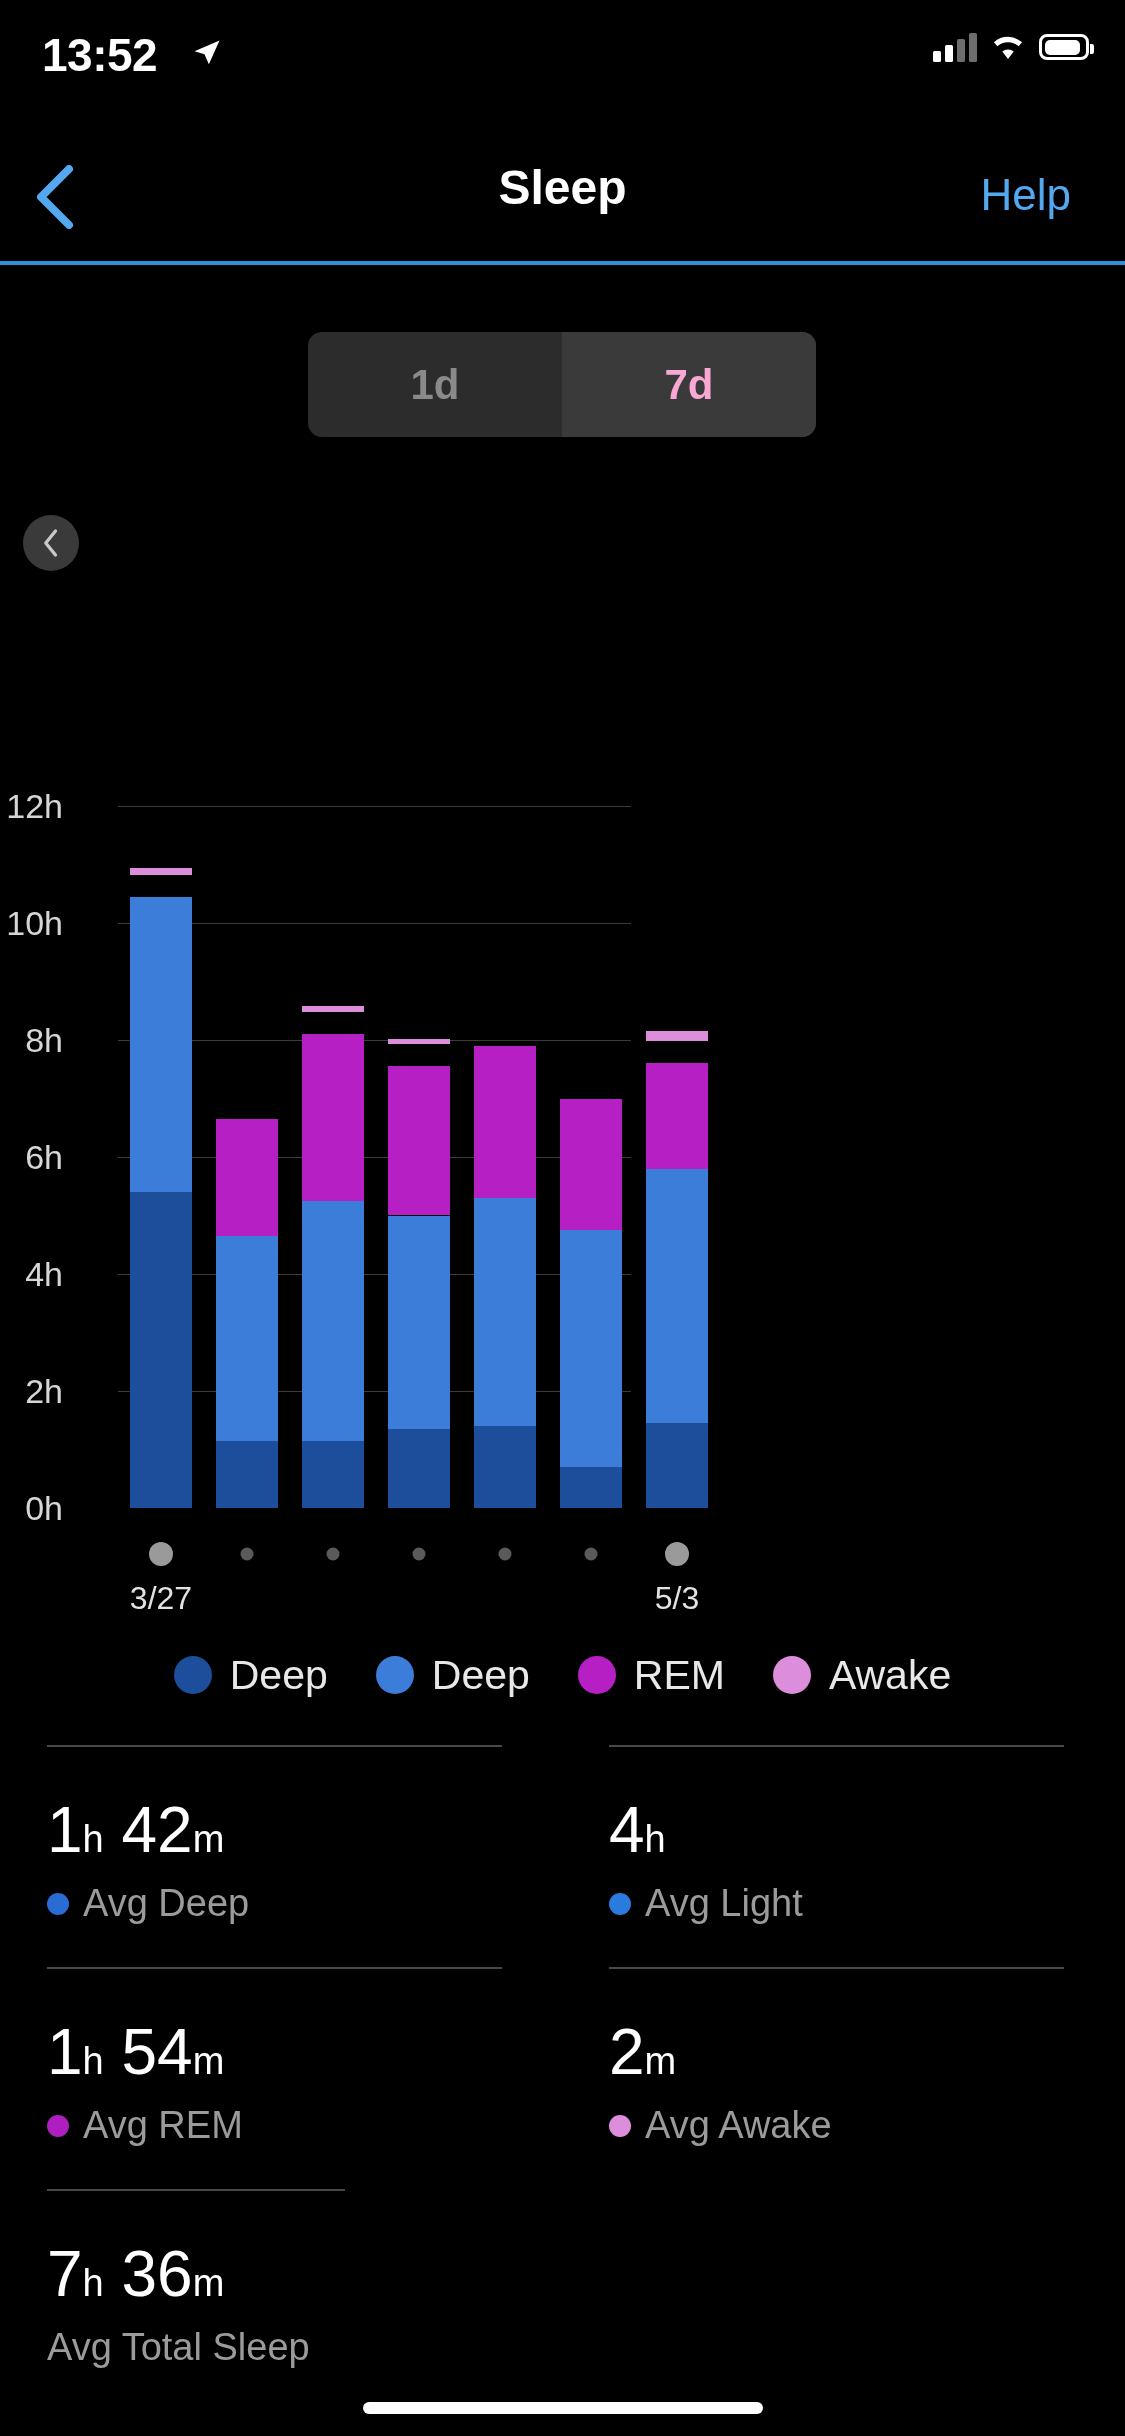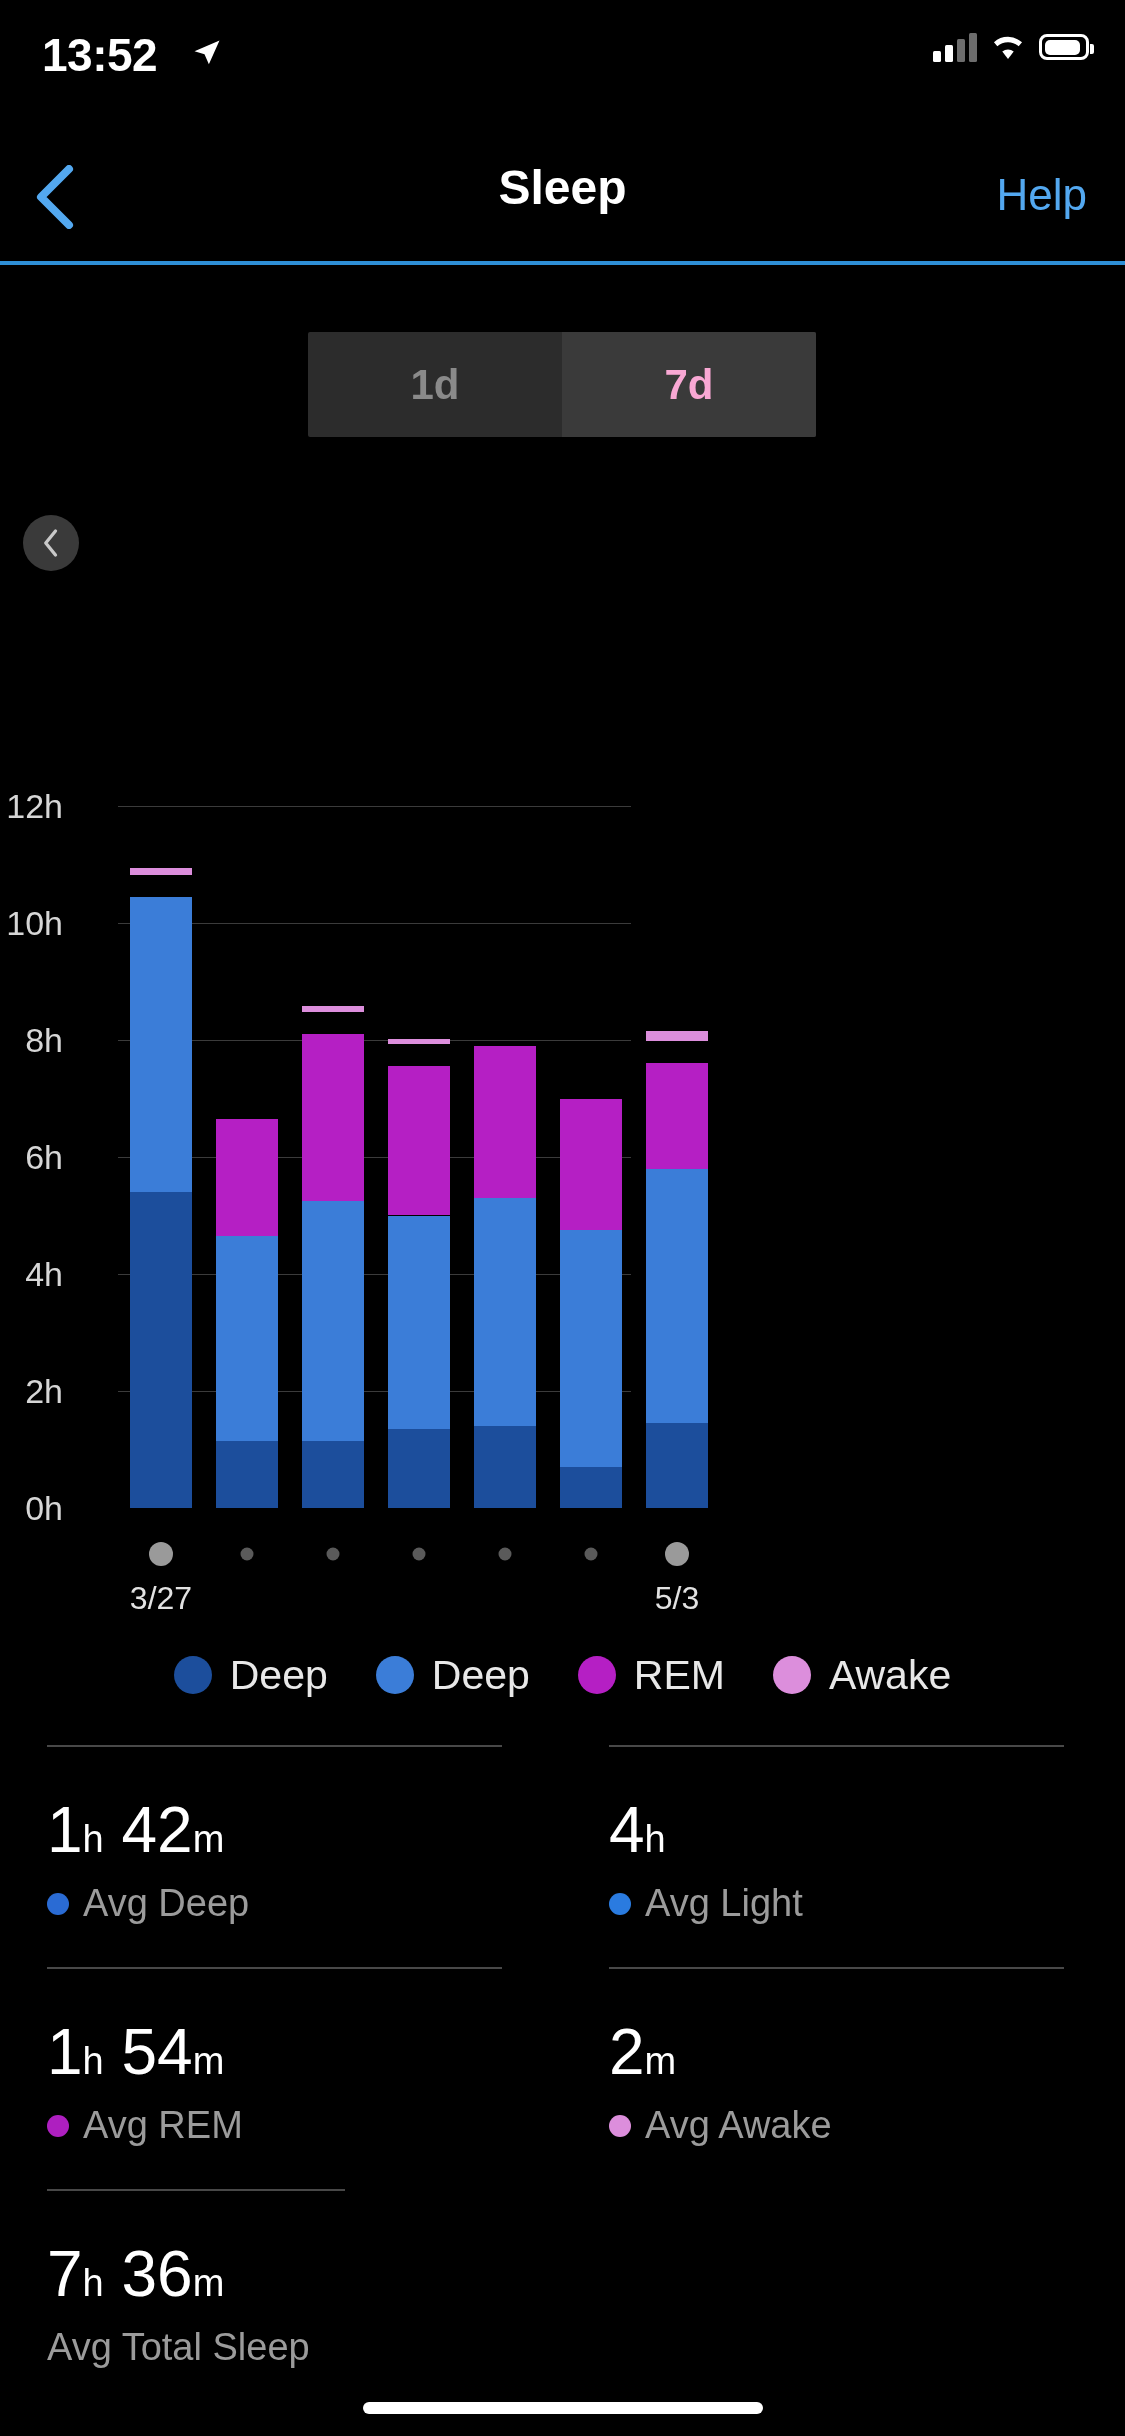--- a/index.html
+++ b/index.html
@@ -19,26 +19,26 @@
   .cell i:nth-child(4){height:29px; background:#6d6d6d;}
   .wifi { width:34px; height:26px; }
   .batt { position:relative; width:50px; height:26px; border:3px solid #fff; border-radius:8px; }
   .batt::after { content:""; position:absolute; right:-8px; top:7px; width:4px; height:10px; background:#fff; border-radius:0 2px 2px 0; }
   .batt i { position:absolute; left:2.5px; top:2.5px; bottom:2.5px; width:80%; background:#fff; border-radius:5px; }
 
   
   .navbar { position:absolute; top:132px; left:0; width:1125px; height:131px; }
   .nav-back { position:absolute; left:12px; top:22px; width:86px; height:86px; display:flex; align-items:center; justify-content:center; }
   .nav-title { position:absolute; left:0; right:0; top:28px; text-align:center; font-size:48px; font-weight:700; }
-  .nav-help { position:absolute; right:38px; top:38px; font-size:44px; color:#53A8F0; font-weight:400; }
+  .nav-help { position:absolute; right:54px; top:38px; font-size:44px; color:#53A8F0; font-weight:400; }
   .nav-sep { position:absolute; top:261px; left:0; width:1125px; height:4px; background:#2E8FD6; }
 
   
   .segwrap { position:absolute; top:332px; left:308px; width:508px; height:105px;
-             background:#2C2C2C; border-radius:2px; display:flex; overflow:hidden; }
+             background:#2C2C2C; border-radius:14px; display:flex; overflow:hidden; }
   .seg { flex:1; display:flex; align-items:center; justify-content:center;
          font-size:42px; font-weight:600; color:#8A8A8A; }
   .seg.active { background:#3A3A3A; color:#f9a8d4; }
 
   
   .daterow { position:absolute; top:508px; left:0; width:1125px; height:88px; }
   .date-prev { position:absolute; left:23px; top:7px; width:56px; height:56px; border-radius:50%;
                background:#3A3A3A; display:flex; align-items:center; justify-content:center; }
   .date-label { position:absolute; left:0; right:0; top:4px; text-align:center;
                 font-size:50px; font-weight:700; letter-spacing:0.3px; }

